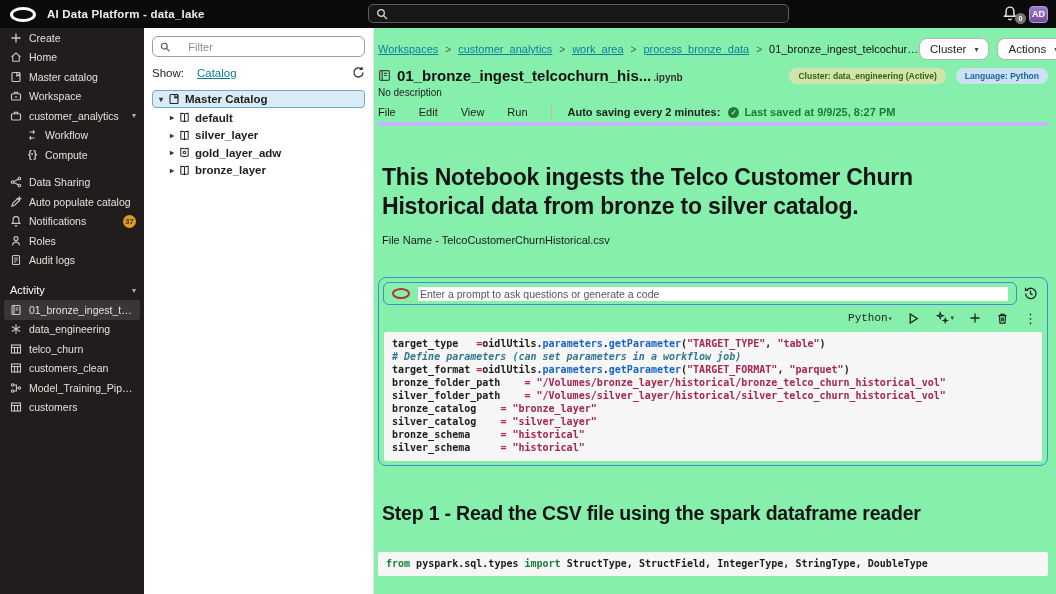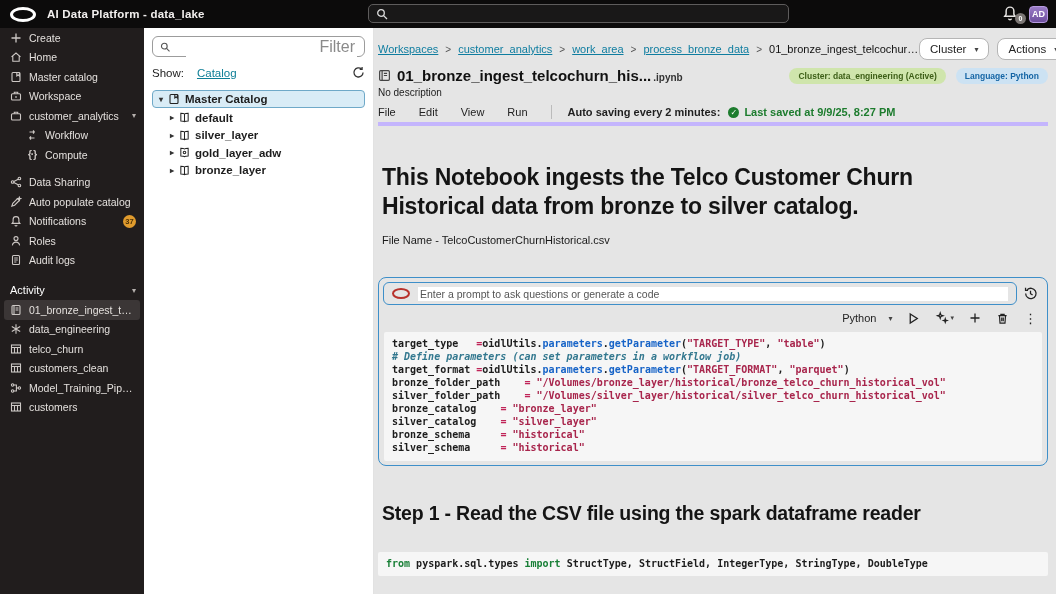--- a/index.html
+++ b/index.html
@@ -37,34 +37,34 @@
           font-size:7.5px;font-weight:bold;display:flex;align-items:center;justify-content:center;}
   .section-head{height:20px;display:flex;align-items:center;padding:0 8px 0 10px;color:#fff;font-size:11px;margin-top:10px;}
   .section-head .chev{margin-left:auto;color:#b5b0ad;font-size:8px;}
   .nav-item.selected{background:#3b3636;border-radius:3px;margin:0 4px;padding-left:6px;}
   .braces{font-size:10px;color:#cdc8c5;font-weight:bold;letter-spacing:-1px;}
 
   
   .catalog{position:absolute;left:144px;top:28px;bottom:0;width:230px;background:#fff;
            border-right:1px solid #e2e2e2;padding:8px;}
   .filter-box{height:21px;border:1px solid #9c9c9c;border-radius:6px;display:flex;align-items:center;padding:0 7px;}
-  .filter-box input{border:none;outline:none;font-size:16px;margin-left:16px;width:100%;font-family:"Liberation Sans",sans-serif;text-align:right;}
+  .filter-box input{border:none;outline:none;font-size:11px;margin-left:16px;width:100%;font-family:"Liberation Sans",sans-serif;}
   .filter-box input::placeholder{color:#8a8a8a;}
   .show-row{display:flex;align-items:center;margin-top:9px;font-size:11.5px;}
   .show-link{color:#0d7e96;text-decoration:underline;margin-left:13px;cursor:pointer;}
   .refresh-btn{margin-left:auto;color:#333;cursor:pointer;display:flex;}
   .tree{margin-top:11px;font-weight:bold;color:#1d1d1d;}
   .tree-root{height:18px;display:flex;align-items:center;gap:5px;background:#d9ecf6;border:1px solid #6fa9c8;
           border-radius:4px;padding:0 6px;font-size:11.5px;cursor:pointer;}
   .tree-item{height:15.5px;display:flex;align-items:center;gap:5px;padding-left:18px;font-size:11.5px;margin-top:2px;cursor:pointer;}
   .caret{font-size:8px;color:#333;}
   .tree .ic{color:#222;display:flex;}
 
   
-  .main{position:absolute;left:374px;top:28px;right:0;bottom:0;background:#e5e5e5;overflow:hidden;padding:0 8px 0 4px;}
+  .main{position:absolute;left:374px;top:28px;right:0;bottom:0;background:#86efac;overflow:hidden;padding:0 8px 0 4px;}
   .crumb-row{display:flex;align-items:center;margin-top:8px;height:26px;}
   .crumbs{display:flex;align-items:center;gap:7px;font-size:11px;white-space:nowrap;}
   .crumb{color:#0f7da0;text-decoration:underline;cursor:pointer;}
   .crumb-sep{color:#555;font-size:10px;}
   .crumb-last{color:#111;max-width:150px;overflow:hidden;text-overflow:ellipsis;}
   .crumb-actions{margin-left:auto;display:flex;gap:8px;align-items:center;}
   .btn-outline{border:1px solid #b5b5b5;border-radius:8px;background:#fff;font-size:11.5px;padding:4px 10px;
           display:flex;align-items:center;gap:8px;cursor:pointer;font-family:"Liberation Sans",sans-serif;color:#222;}
   .btn-outline .chev{font-size:8px;color:#444;}
 
@@ -90,21 +90,21 @@
   .md-sub{font-size:11px;color:#1a1a1a;margin:13px 0 0 4px;}
 
   .cell{border:1.5px solid #3e8fc9;border-radius:8px;margin-top:31px;padding:4px 4px 3px 4px;position:relative;}
   .prompt-row{display:flex;align-items:center;}
   .prompt-input{flex:1;height:23px;border:1.5px solid #3e8fc9;border-radius:6px;display:flex;align-items:center;padding:0 8px;}
   .red-oval{width:18px;height:11px;border:2.5px solid #b8322c;border-radius:50%;flex:0 0 auto;}
   .prompt-input input{border:none;outline:none;font-size:10.5px;width:100%;margin-left:8px;font-family:"Liberation Sans",sans-serif;}
   .prompt-input input::placeholder{color:#555;}
   .history-btn{width:26px;display:flex;justify-content:center;color:#222;cursor:pointer;}
   .cell-toolbar{display:flex;align-items:center;justify-content:flex-end;gap:15px;height:26px;padding-right:6px;color:#222;}
-  .lang-select{display:flex;align-items:center;gap:12px;font-size:11px;cursor:pointer;}
+  .lang-select{display:flex;align-items:center;font-size:11px;cursor:pointer;font-family:Liberation Mono, monospace;}
   .lang-select .chev{font-size:8px;color:#444;}
   .tool-ic{display:flex;align-items:center;cursor:pointer;color:#222;}
   .kebab{font-size:13px;color:#222;cursor:pointer;line-height:1;}
   .sparkle-chev{font-size:7px;color:#444;margin-left:1px;}
 
   .code-block{background:#f6f6f6;border-radius:2px;margin:1px 1px 1px 1px;padding:6px 8px;
           font-family:"DejaVu Sans Mono",monospace;font-size:10px;line-height:12.9px;font-weight:600;}
   .code-line{white-space:pre;}
   .tk-c{color:#33788f;font-style:italic;}
   .tk-v{color:#1c1c1c;}

